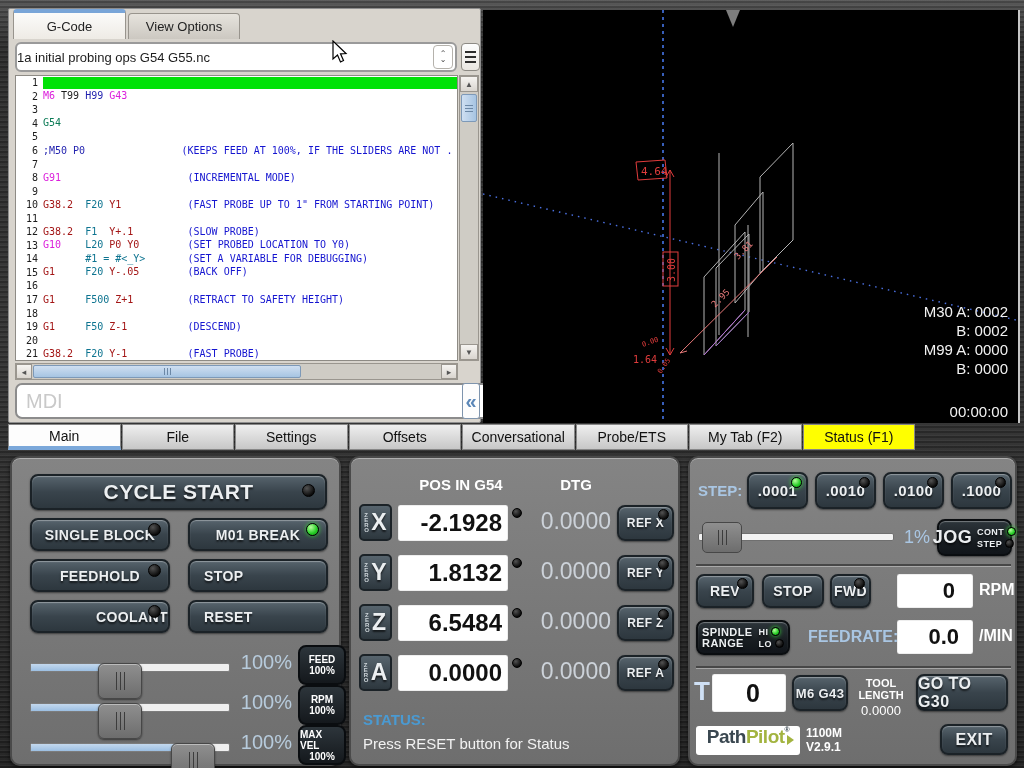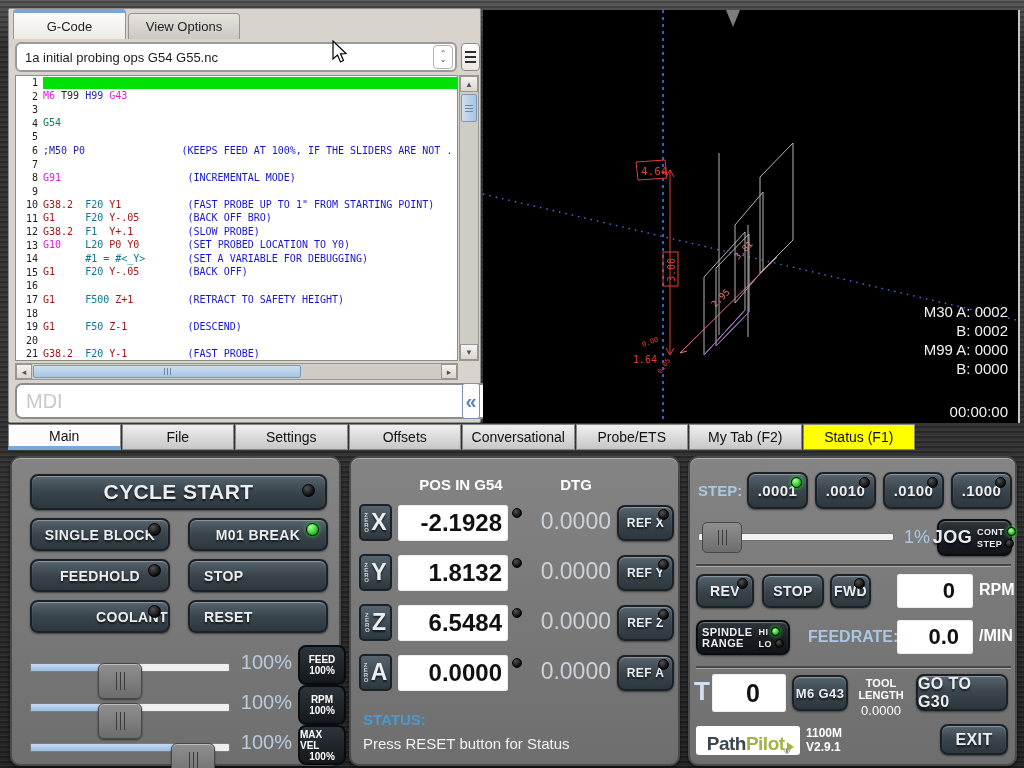--- a/index.html
+++ b/index.html
@@ -15,21 +15,21 @@
   #gcode-frame { position:absolute; left:8px; top:8px; width:473px; height:415px;
     background:#d8d4cd; border:1px solid #8e8e8e; border-radius:2px; }
   .gtab { position:absolute; font-size:13px; color:#222; display:flex; align-items:center; justify-content:center;
     border:1px solid #98948d; border-bottom:none; border-radius:4px 4px 0 0; }
   #tab-gcode { left:4px; top:0; width:113px; height:30px;
     background:linear-gradient(#fbfbfa,#eeebe5); border-top:4px solid #79a5d8; z-index:2; }
   #tab-viewopts { left:119px; top:4px; width:112px; height:26px;
     background:linear-gradient(#e6e3dd,#ccc8c1); }
   #combo { position:absolute; left:6px; top:33px; width:442px; height:30px; background:#fff;
     border:2px solid #9a9a9a; border-radius:6px; display:flex; align-items:center; cursor:default; }
-  #combo-value { flex:1; padding-left:8px; font-size:13px; color:#1c1c1c; white-space:nowrap; overflow:hidden; }
+  #combo-value { flex:1; font-size:13px; color:#1c1c1c; white-space:nowrap; overflow:hidden; }
   #combo-spin { width:20px; height:24px; margin-right:2px; border:1px solid #b5b2ac; border-radius:4px;
     display:flex; flex-direction:column; align-items:center; justify-content:center; font-size:8px; line-height:6px; color:#444; }
   #hamburger { position:absolute; left:452px; top:34px; width:19px; height:28px; background:linear-gradient(#fdfdfd,#e9e6e1);
     border:1px solid #8d8a84; border-radius:4px; display:flex; flex-direction:column; align-items:center; justify-content:center; gap:3px; }
   #hamburger i { display:block; width:11px; height:2px; background:#2d2d2d; }
 
   #code-box { position:absolute; left:6px; top:66px; width:443px; height:286px; background:#fff;
     border:1px solid #8e8b85; overflow:hidden; font-family:"DejaVu Sans Mono", monospace; font-size:10px; }
   .code-line { height:13.55px; display:flex; align-items:center; }
   .code-line .ln { width:27px; text-align:right; padding-right:5px; color:#1c1c1c; flex:none; }
@@ -133,21 +133,21 @@
     background:linear-gradient(180deg,#8f8f8f,#6d6d6d); border:1px solid #474747;
     display:flex; gap:3px; align-items:center; justify-content:center; }
   #jog-handle i { width:1px; height:15px; background:#3c3c3c; display:block; }
   #jog-btn { left:247px; top:61px; width:75px; height:37px; gap:5px; }
   .mini-led-col { display:flex; flex-direction:column; gap:2px; }
   .mini-row { display:flex; align-items:center; gap:3px; font-size:9px; line-height:10px; }
   .mini-row .led { width:9px; height:9px; }
   #spindle-range { left:6px; top:162px; width:94px; height:35px; gap:6px; font-size:11px; line-height:11px; }
 
   #pp-logo { position:absolute; left:6px; top:268px; width:104px; height:29px; background:#fff; border-radius:3px;
-    display:flex; align-items:flex-end; justify-content:center; font-size:19px; font-weight:bold; letter-spacing:-.5px; }
+    display:flex; align-items:flex-start; justify-content:center; font-size:19px; font-weight:bold; letter-spacing:-.5px; }
   .pp-path { color:#3a4750; } .pp-pilot { color:#a3b440; position:relative; }
   .pp-reg { font-size:7px; color:#3a4750; vertical-align:top; }
   .pp-arrow { position:absolute; right:-9px; top:9px; width:0; height:0;
     border-left:7px solid #a3b440; border-top:5px solid transparent; border-bottom:5px solid transparent; }
 
   
   #cursor { position:absolute; left:332px; top:40px; z-index:50; }
 </style>
 </head>
 <body>
@@ -207,21 +207,20 @@
         <div class="code-line">
           <span class="ln">9</span>
           <span class="lt"></span>
         </div>
         <div class="code-line">
           <span class="ln">10</span>
           <span class="lt"><span class="c-mar">G38.2</span><span class="c-pl">  </span><span class="c-tea">F20 </span><span class="c-mar">Y1</span><span class="c-pl">           </span><span class="c-com">(FAST PROBE UP TO 1" FROM STARTING POINT)</span></span>
         </div>
         <div class="code-line">
           <span class="ln">11</span>
-          <span class="lt"><span class="c-mar">G1</span><span class="c-pl">     </span><span class="c-tea">F20 </span><span class="c-mar">Y-.05</span><span class="c-pl">        </span><span class="c-com">(BACK OFF BRO)</span></span>
         </div>
         <div class="code-line">
           <span class="ln">12</span>
           <span class="lt"><span class="c-mar">G38.2</span><span class="c-pl">  </span><span class="c-tea">F1  </span><span class="c-mar">Y+.1</span><span class="c-pl">         </span><span class="c-com">(SLOW PROBE)</span></span>
         </div>
         <div class="code-line">
           <span class="ln">13</span>
           <span class="lt"><span class="c-mag">G10</span><span class="c-pl">    </span><span class="c-tea">L20 </span><span class="c-mar">P0 Y0</span><span class="c-pl">        </span><span class="c-com">(SET PROBED LOCATION TO Y0)</span></span>
         </div>
         <div class="code-line">

